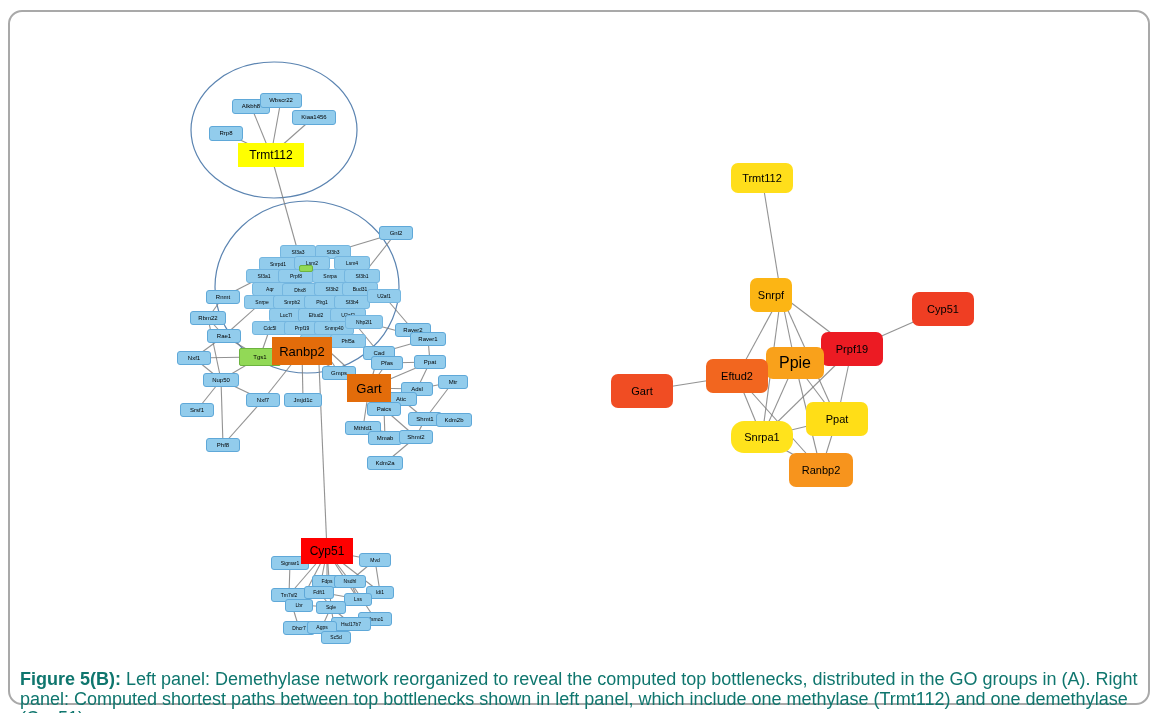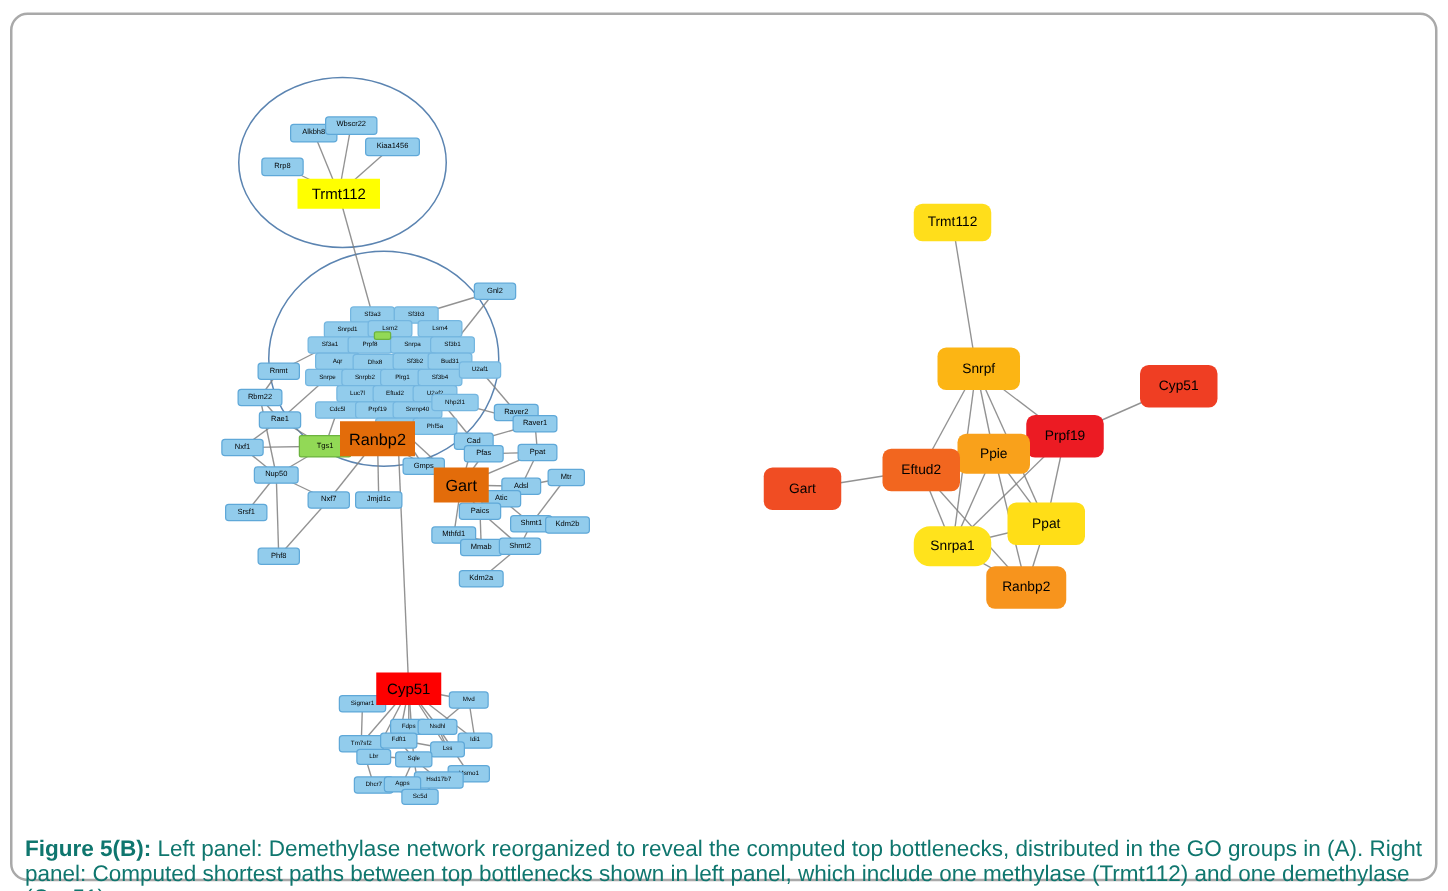--- a/index.html
+++ b/index.html
@@ -206,24 +206,24 @@
       <div class="net-node" style="left: 344px; top: 592.5px; width: 28px; height: 13px; background: rgb(146, 204, 236); font-size: 5px; border-radius: 3px; border: 1px solid rgb(95, 168, 216);">Lss</div>
       <div class="net-node" style="left: 285px; top: 598.5px; width: 28px; height: 13px; background: rgb(146, 204, 236); font-size: 5px; border-radius: 3px; border: 1px solid rgb(95, 168, 216);">Lbr</div>
       <div class="net-node" style="left: 316px; top: 600.5px; width: 30px; height: 13px; background: rgb(146, 204, 236); font-size: 5px; border-radius: 3px; border: 1px solid rgb(95, 168, 216);">Sqle</div>
       <div class="net-node" style="left: 358px; top: 612px; width: 34px; height: 14px; background: rgb(146, 204, 236); font-size: 5px; border-radius: 3px; border: 1px solid rgb(95, 168, 216);">Msmo1</div>
       <div class="net-node" style="left: 331px; top: 617px; width: 40px; height: 14px; background: rgb(146, 204, 236); font-size: 5px; border-radius: 3px; border: 1px solid rgb(95, 168, 216);">Hsd17b7</div>
       <div class="net-node" style="left: 283px; top: 621px; width: 32px; height: 14px; background: rgb(146, 204, 236); font-size: 5px; border-radius: 3px; border: 1px solid rgb(95, 168, 216);">Dhcr7</div>
       <div class="net-node" style="left: 307px; top: 620.5px; width: 30px; height: 13px; background: rgb(146, 204, 236); font-size: 5px; border-radius: 3px; border: 1px solid rgb(95, 168, 216);">Agps</div>
       <div class="net-node" style="left: 321px; top: 630.5px; width: 30px; height: 13px; background: rgb(146, 204, 236); font-size: 5px; border-radius: 3px; border: 1px solid rgb(95, 168, 216);">Sc5d</div>
       <div class="net-node" style="left: 301px; top: 538px; width: 52px; height: 26px; background: rgb(254, 0, 0); font-size: 12px; border-radius: 0px;">Cyp51</div>
       <div class="net-node" style="left: 731px; top: 163px; width: 62px; height: 30px; background: rgb(255, 222, 27); font-size: 11px; border-radius: 7px;">Trmt112</div>
-      <div class="net-node" style="left: 750px; top: 278px; width: 66px; height: 34px; background: rgb(252, 181, 20); font-size: 11px; border-radius: 7px; text-align: right;">Snrpf</div>
+      <div class="net-node" style="left: 750px; top: 278px; width: 42px; height: 34px; background: rgb(252, 181, 20); font-size: 11px; border-radius: 7px; text-align: right;">Snrpf</div>
       <div class="net-node" style="left: 912px; top: 292px; width: 62px; height: 34px; background: rgb(239, 62, 35); font-size: 11px; border-radius: 7px;">Cyp51</div>
       <div class="net-node" style="left: 821px; top: 332px; width: 62px; height: 34px; background: rgb(236, 27, 35); font-size: 11px; border-radius: 7px;">Prpf19</div>
-      <div class="net-node" style="left: 766px; top: 347px; width: 58px; height: 32px; background: rgb(249, 161, 27); font-size: 11px; border-radius: 7px;">Ppie</div>
+      <div class="net-node" style="left: 766px; top: 347px; width: 58px; height: 32px; background: rgb(249, 161, 27); font-size: 16px; border-radius: 7px;">Ppie</div>
       <div class="net-node" style="left: 706px; top: 359px; width: 62px; height: 34px; background: rgb(242, 102, 31); font-size: 11px; border-radius: 7px;">Eftud2</div>
       <div class="net-node" style="left: 611px; top: 374px; width: 62px; height: 34px; background: rgb(240, 77, 35); font-size: 11px; border-radius: 7px;">Gart</div>
       <div class="net-node" style="left: 806px; top: 402px; width: 62px; height: 34px; background: rgb(255, 222, 23); font-size: 11px; border-radius: 7px;">Ppat</div>
       <div class="net-node" style="left: 731px; top: 421px; width: 62px; height: 32px; background: rgb(255, 227, 28); font-size: 11px; border-radius: 13px;">Snrpa1</div>
       <div class="net-node" style="left: 789px; top: 453px; width: 64px; height: 34px; background: rgb(247, 148, 29); font-size: 11px; border-radius: 7px;">Ranbp2</div>
     </div>
 
 
 
 

